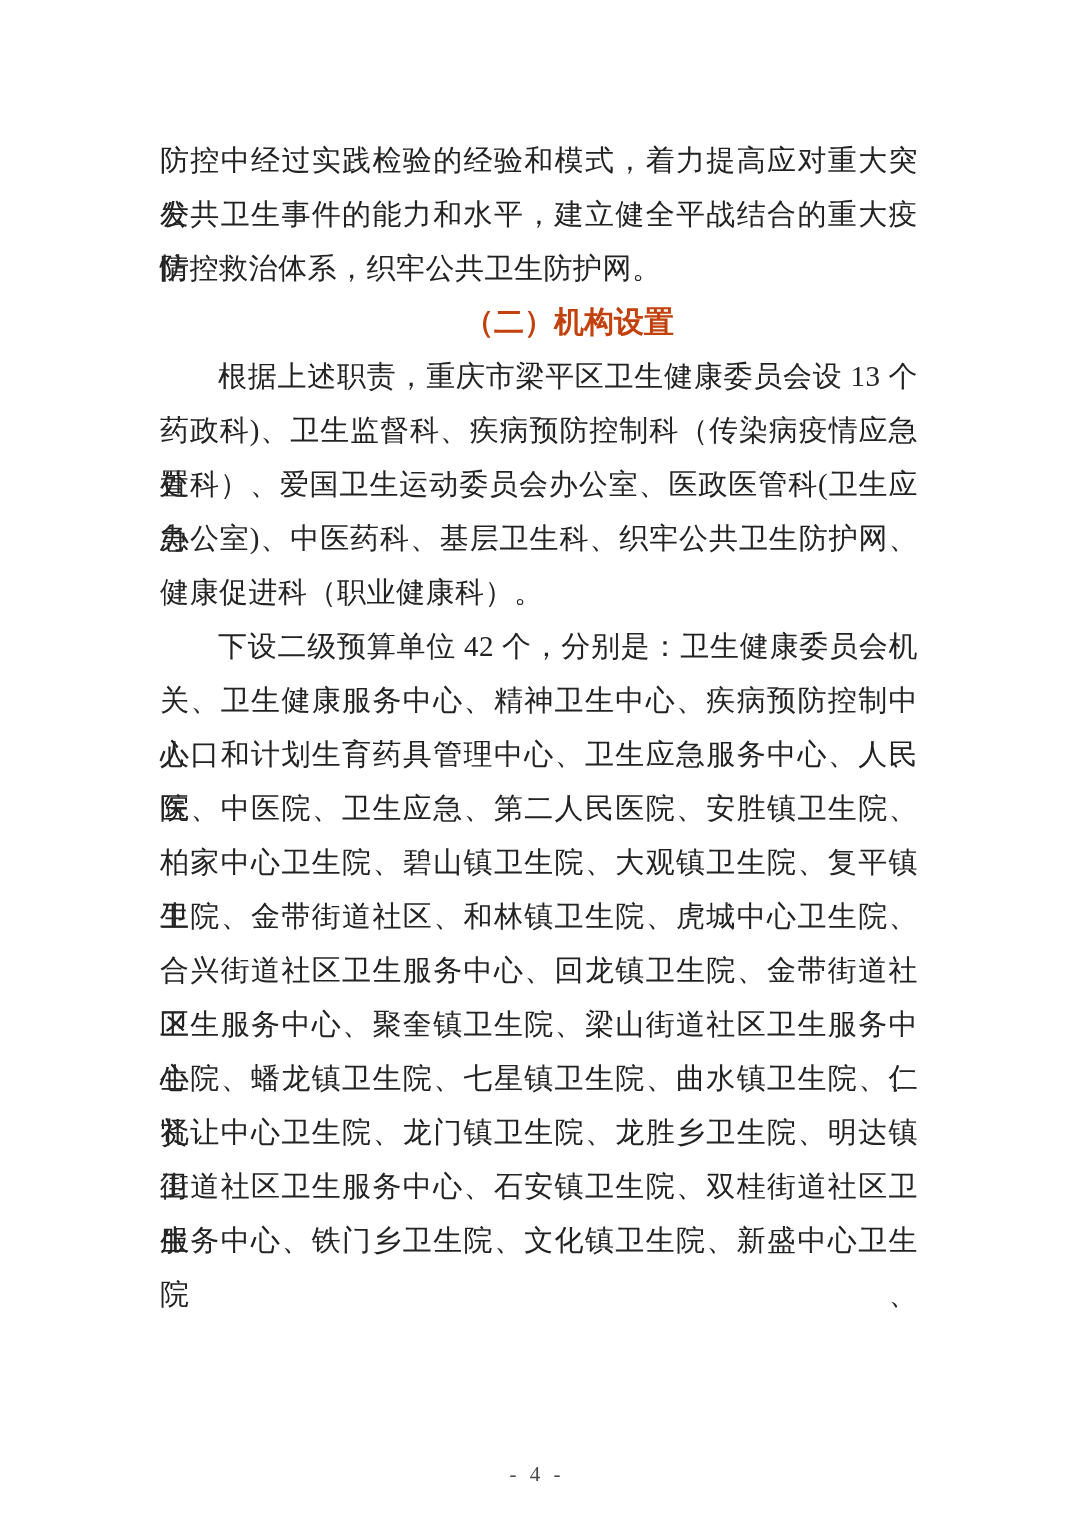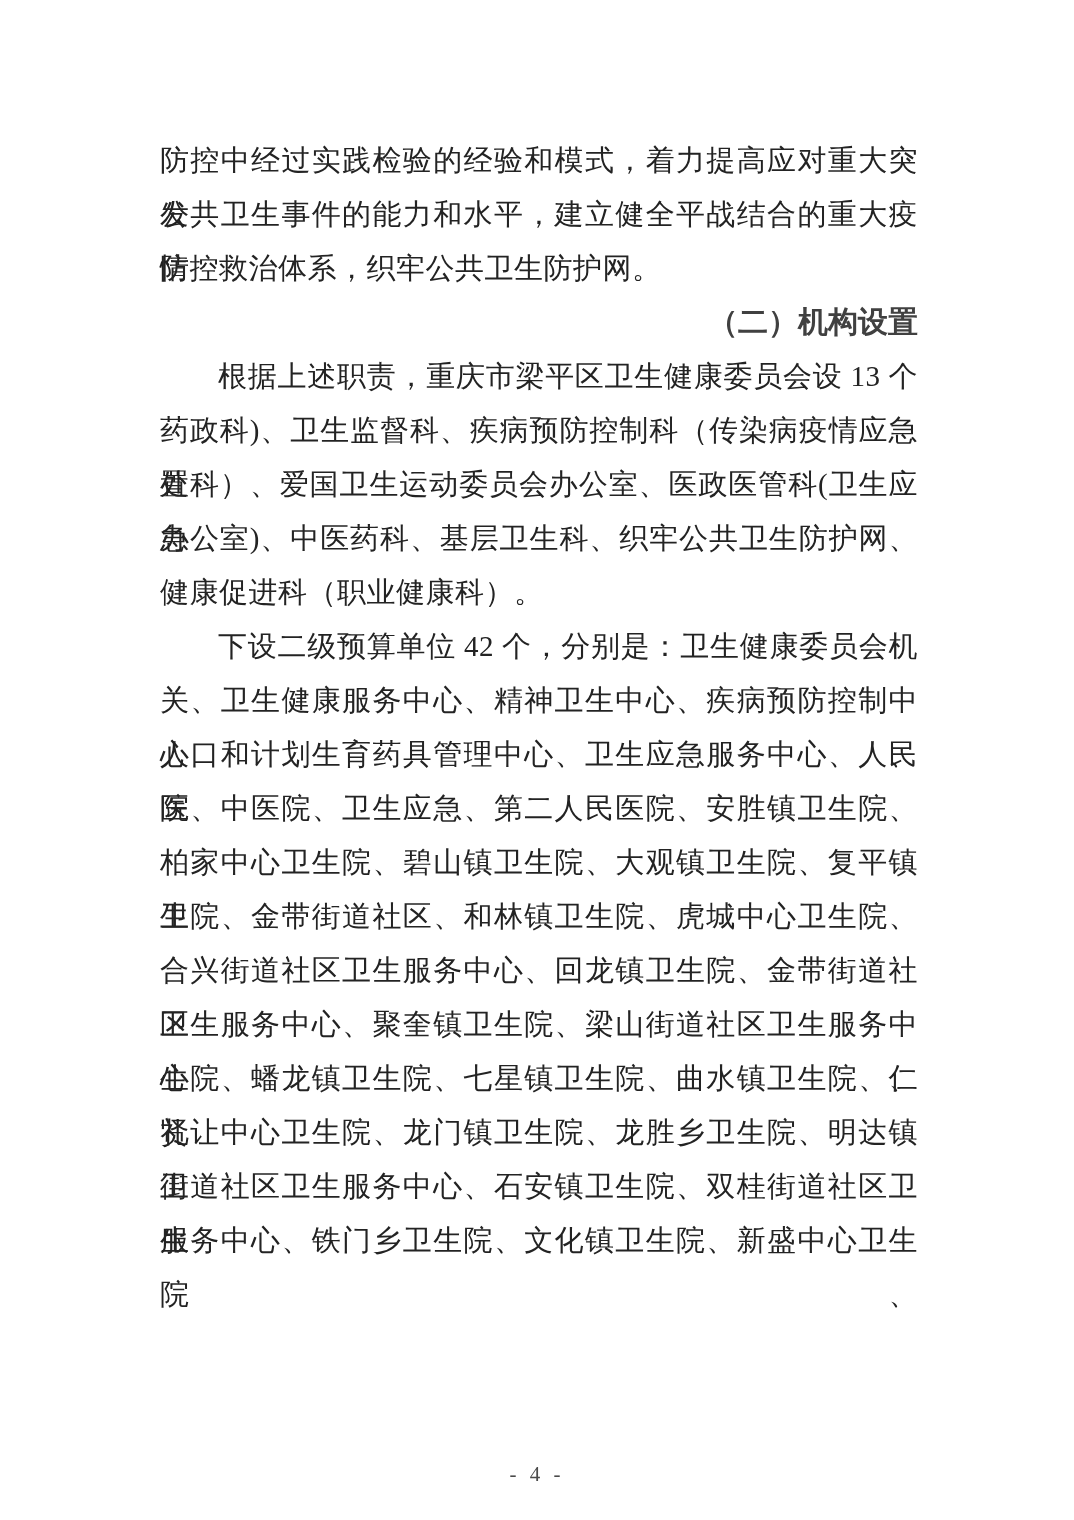--- a/index.html
+++ b/index.html
@@ -32,23 +32,23 @@
     text-align: right;
     text-align-last: left;
   }
   .line.indent { text-indent: 2em; }
   .heading-line {
     font-family: "Liberation Sans", "DejaVu Sans", sans-serif;
     font-weight: 700;
     font-size: 30px;
     line-height: 54px;
     height: 54px;
-    color: #404040;
+    color: #c2410c;
     text-indent: 2em;
-    text-align: right;
+    text-align: center;
   }
   .footer {
     position: absolute;
     left: 0;
     width: 1074px;
     top: 1462px;
     text-align: center;
     font-size: 21px;
     color: #4a4a4a;
     letter-spacing: 4px;

